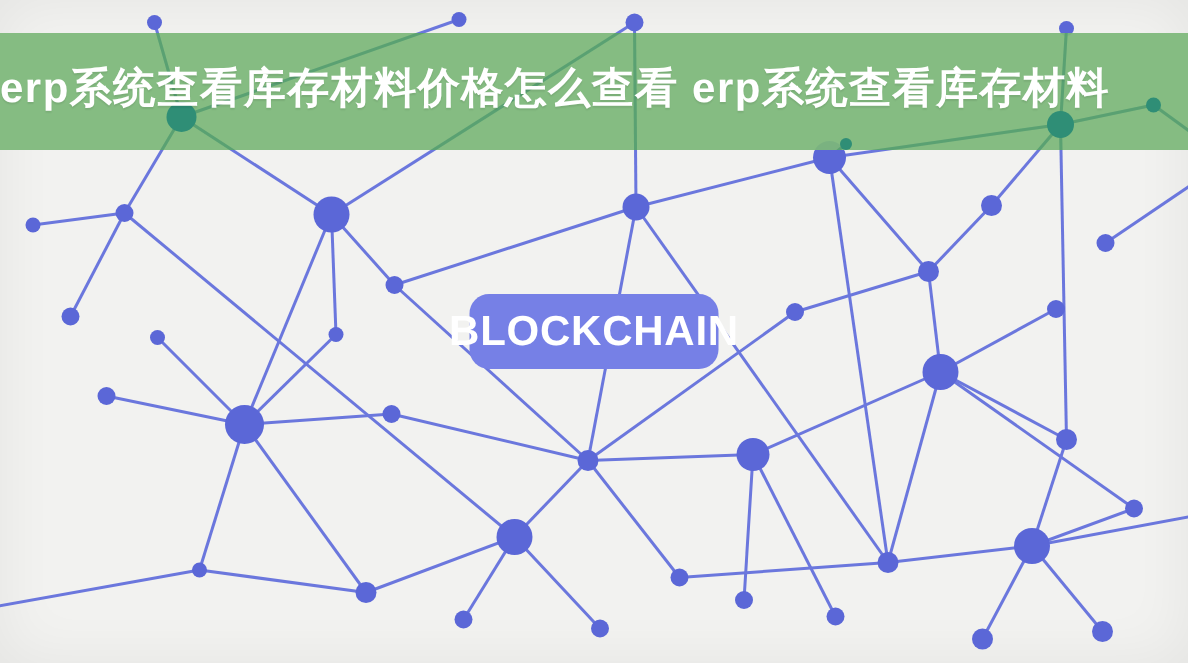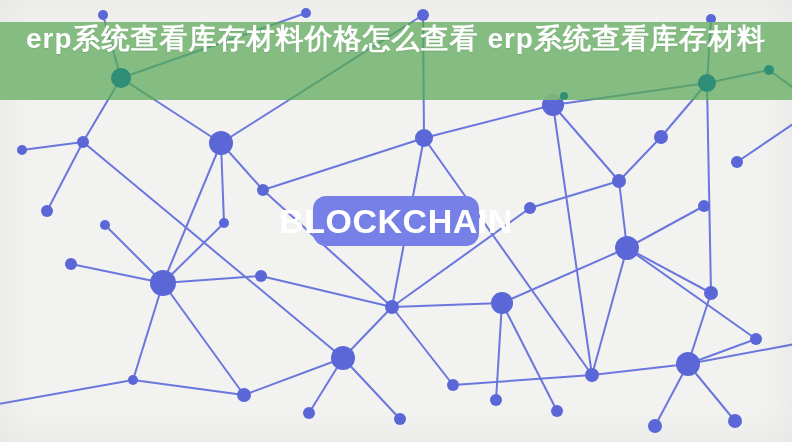--- a/index.html
+++ b/index.html
@@ -5,33 +5,33 @@
   html,body{margin:0;padding:0;background:#e8e8e6;}
   .stage{
     position:relative;width:792px;height:442px;overflow:hidden;
     background:#f2f2f0;
     font-family:"Liberation Sans","DejaVu Sans",sans-serif;
     box-shadow:inset 0 0 40px rgba(0,0,0,0.06);
   }
   .stage svg{position:absolute;left:0;top:0;}
   .banner-text{
     position:absolute;left:0;top:22px;width:792px;height:73px;
-    display:flex;flex-direction:column;align-items:center;justify-content:space-between;
+    display:flex;align-items:center;justify-content:space-between;
     text-align:center;z-index:3;pointer-events:none;
   }
   .banner-text span{
     display:block;color:#ffffff;font-size:28px;font-weight:800;
     line-height:34px;letter-spacing:1px;
     text-shadow:0 1px 1px rgba(0,0,0,0.08);
     white-space:nowrap;
   }
   .chain-label{
     position:absolute;left:313px;top:196px;width:166px;height:50px;
     border-radius:13px;display:flex;align-items:center;justify-content:center;
-    color:#ffffff;font-size:34px;font-weight:800;letter-spacing:0.5px;
+    color:#ffffff;font-size:28px;font-weight:800;letter-spacing:0.5px;
     z-index:2;
   }
 </style>
 </head>
 <body>
 
 <div class="stage" style="background: rgb(242, 242, 240);">
 
   <svg id="net" width="792" height="442" viewBox="0 0 792 442">
       <line x1="22" y1="150" x2="83" y2="142" stroke="#6b77dd" stroke-width="2"></line>

